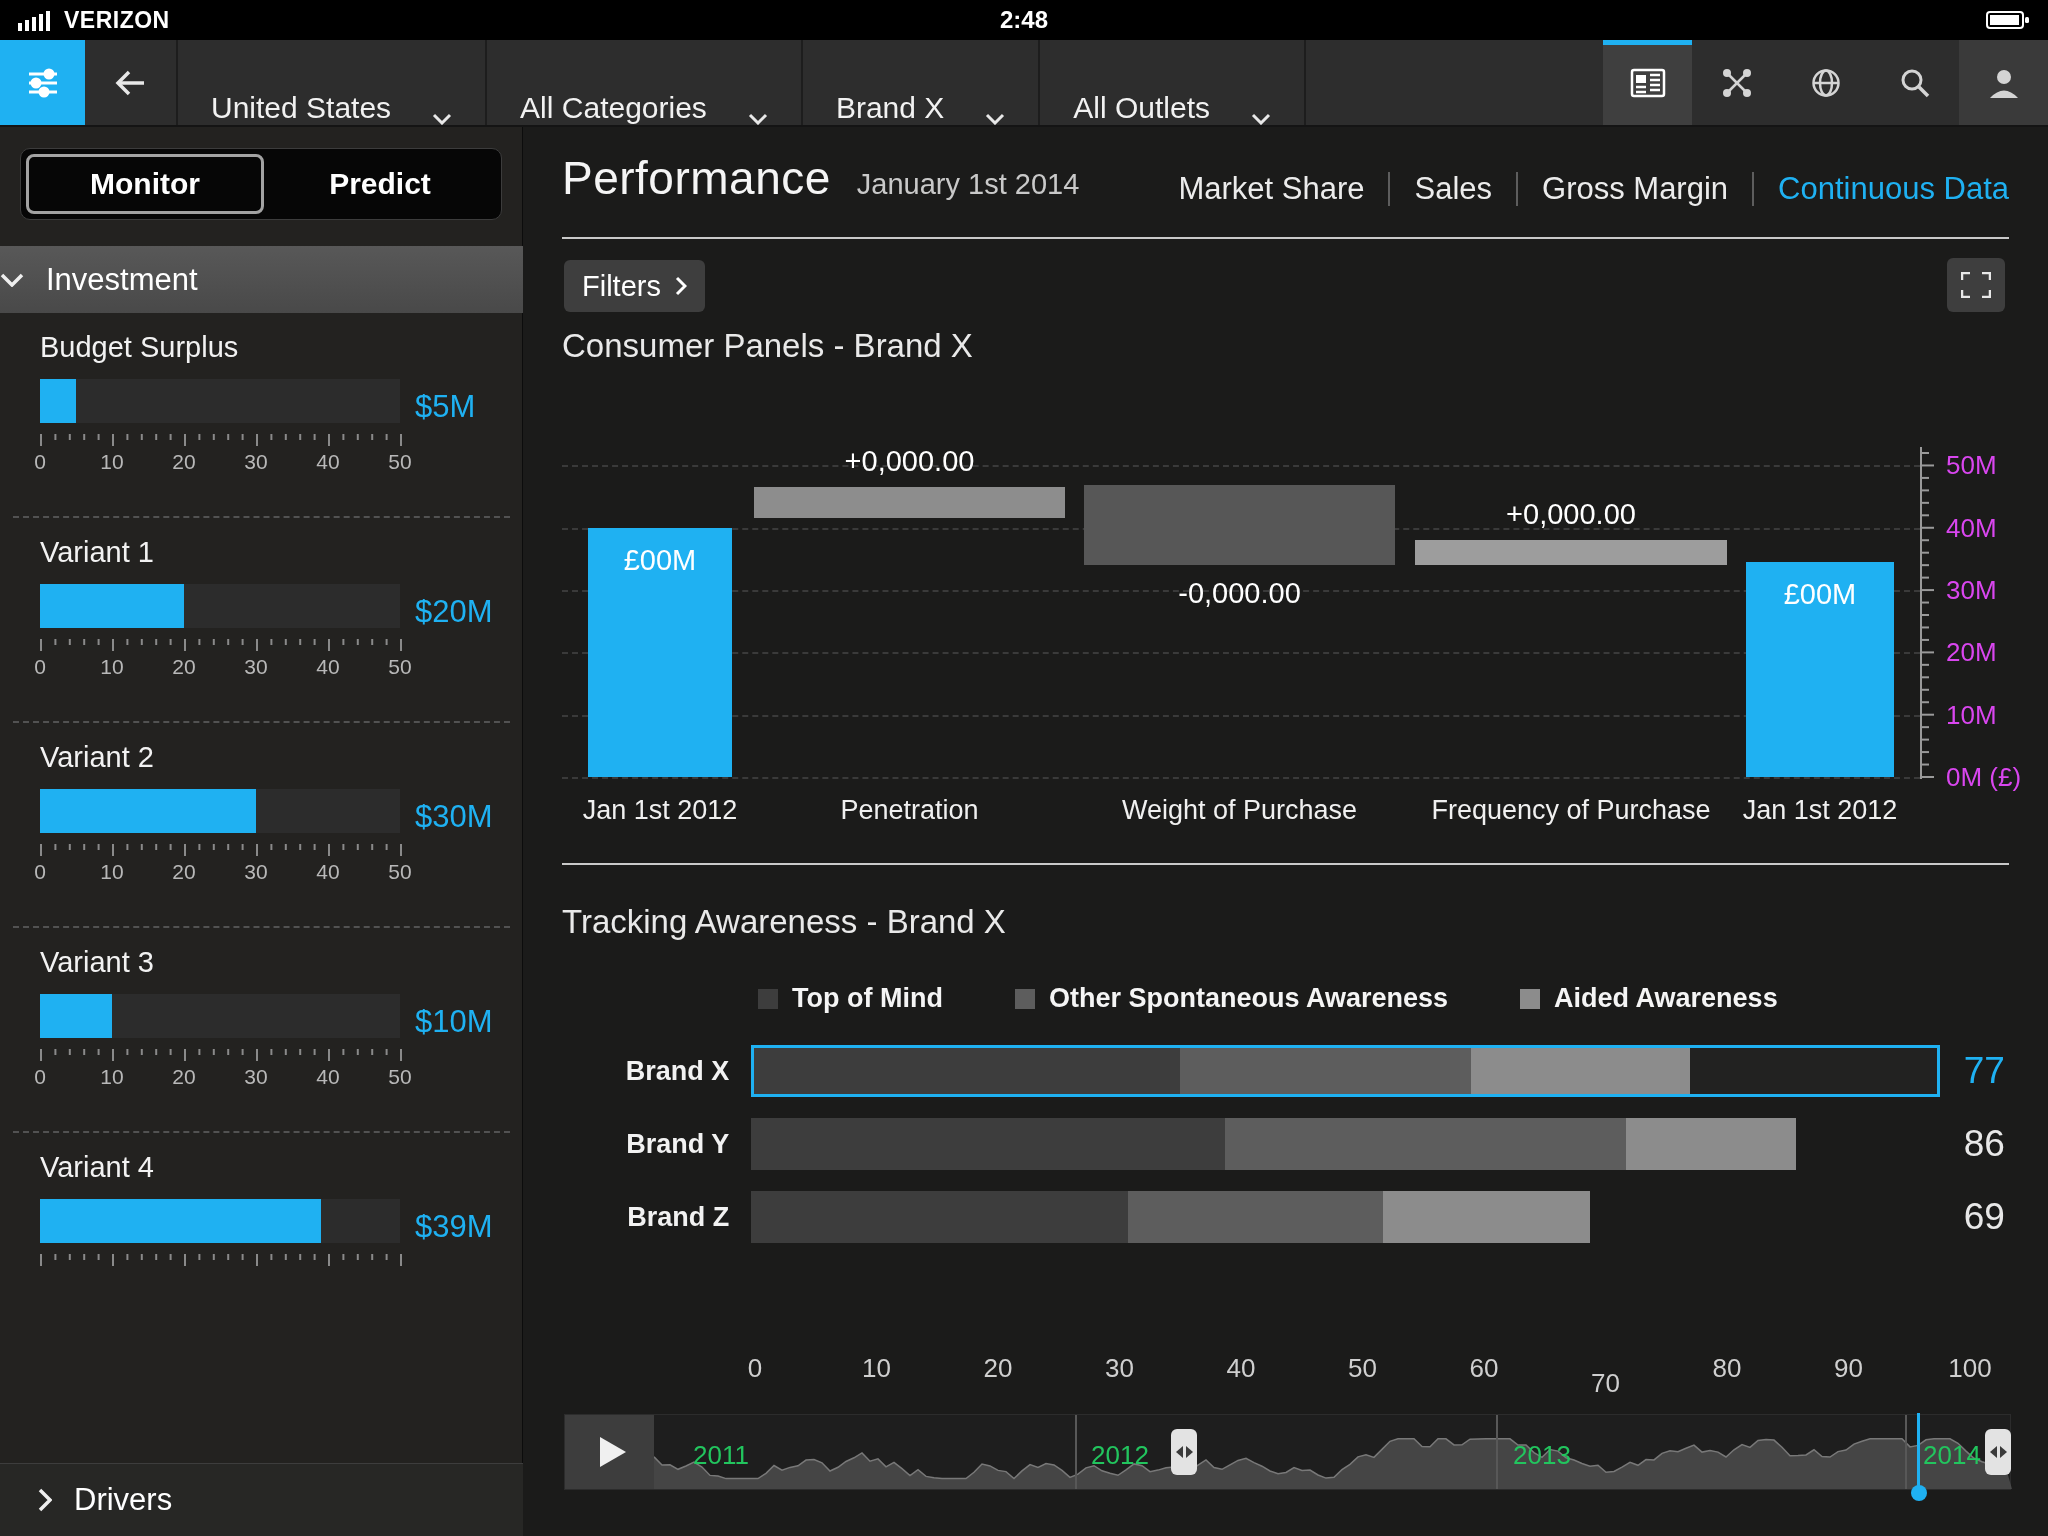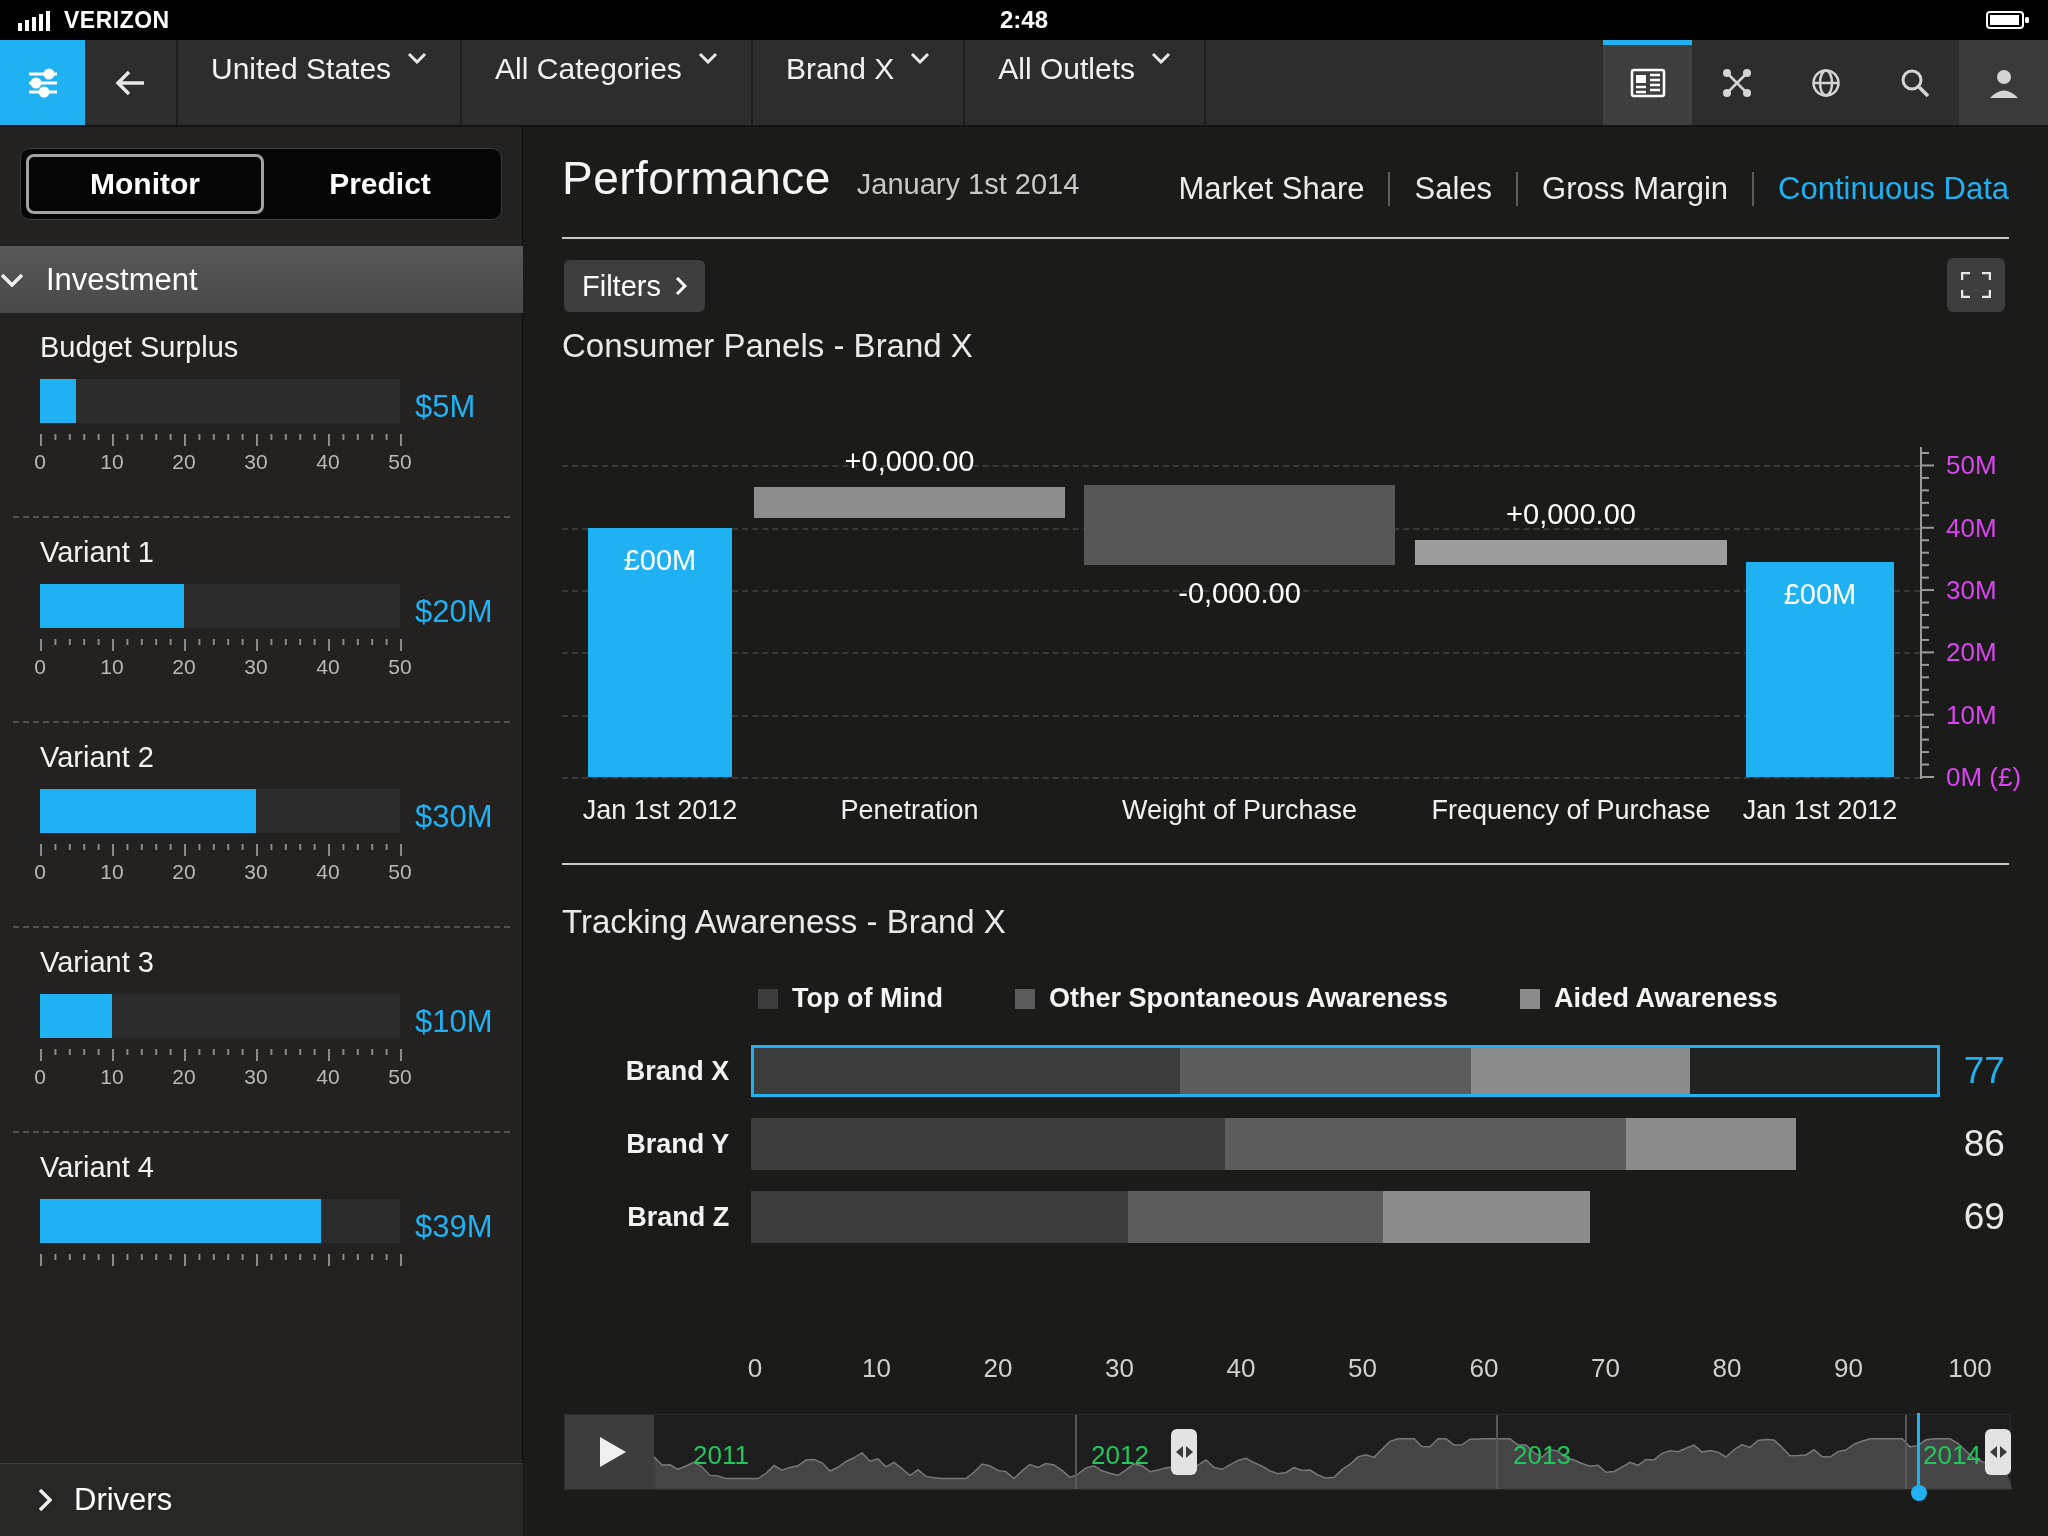--- a/index.html
+++ b/index.html
@@ -14,21 +14,21 @@
   .sb-time{position:absolute;left:0;right:0;text-align:center;font-size:24px;font-weight:700}
   .sb-right{margin-left:auto;display:flex;align-items:center;gap:8px;z-index:1}
 
   
   #toolbar{position:absolute;left:0;top:40px;width:2048px;height:87px;background:#2d2d2d;
     display:flex;align-items:stretch;border-bottom:2px solid #141414}
   #menu-btn{width:85px;background:#1FB1F2;border:none;display:flex;align-items:center;justify-content:center;cursor:pointer}
   #back-btn{width:91px;background:transparent;border:none;display:flex;align-items:center;justify-content:center;cursor:pointer}
   .tb-sep{width:2px;background:#1d1d1d}
   #dropdowns{display:flex;align-items:stretch}
-  .dropdown{display:flex;align-items:flex-start;gap:16px;padding:12px 33px;font-size:30px;color:#f2f2f2;cursor:pointer}
+  .dropdown{display:flex;align-items:flex-end;gap:41px;padding:0 33px;font-size:30px;color:#f2f2f2;cursor:pointer}
   .tb-spacer{flex:1}
   #tb-icons{display:flex;align-items:stretch}
   .tb-icon{width:89px;background:transparent;border:none;display:flex;align-items:center;justify-content:center;
     position:relative;cursor:pointer}
   .tb-icon.active{background:#3f3f3f}
   .tb-icon.active::before{content:"";position:absolute;top:0;left:0;right:0;height:5px;background:#1FB1F2}
   .tb-icon.user-bg{background:#3a3a3a}
 
   
   #sidebar{position:absolute;left:0;top:127px;width:523px;height:1409px;background:#232220;border-right:1px solid #0c0c0c}
@@ -604,21 +604,21 @@
         </div>
       </div>
     <div id="ta-axis">
         <span style="left: 0px;">0</span>
         <span style="left: 121.5px;">10</span>
         <span style="left: 243px;">20</span>
         <span style="left: 364.5px;">30</span>
         <span style="left: 486px;">40</span>
         <span style="left: 607.5px;">50</span>
         <span style="left: 729px;">60</span>
-        <span style="left: 850.5px;">70</span>
+        <span style="left: 850.5px; margin-top: 15px;">70</span>
         <span style="left: 972px;">80</span>
         <span style="left: 1093.5px;">90</span>
         <span style="left: 1215px;">100</span>
       </div>
 
     <div id="timeline">
       <button id="play-btn">
         <div class="play-tri"></div>
       </button>
       <div id="tl-track">

